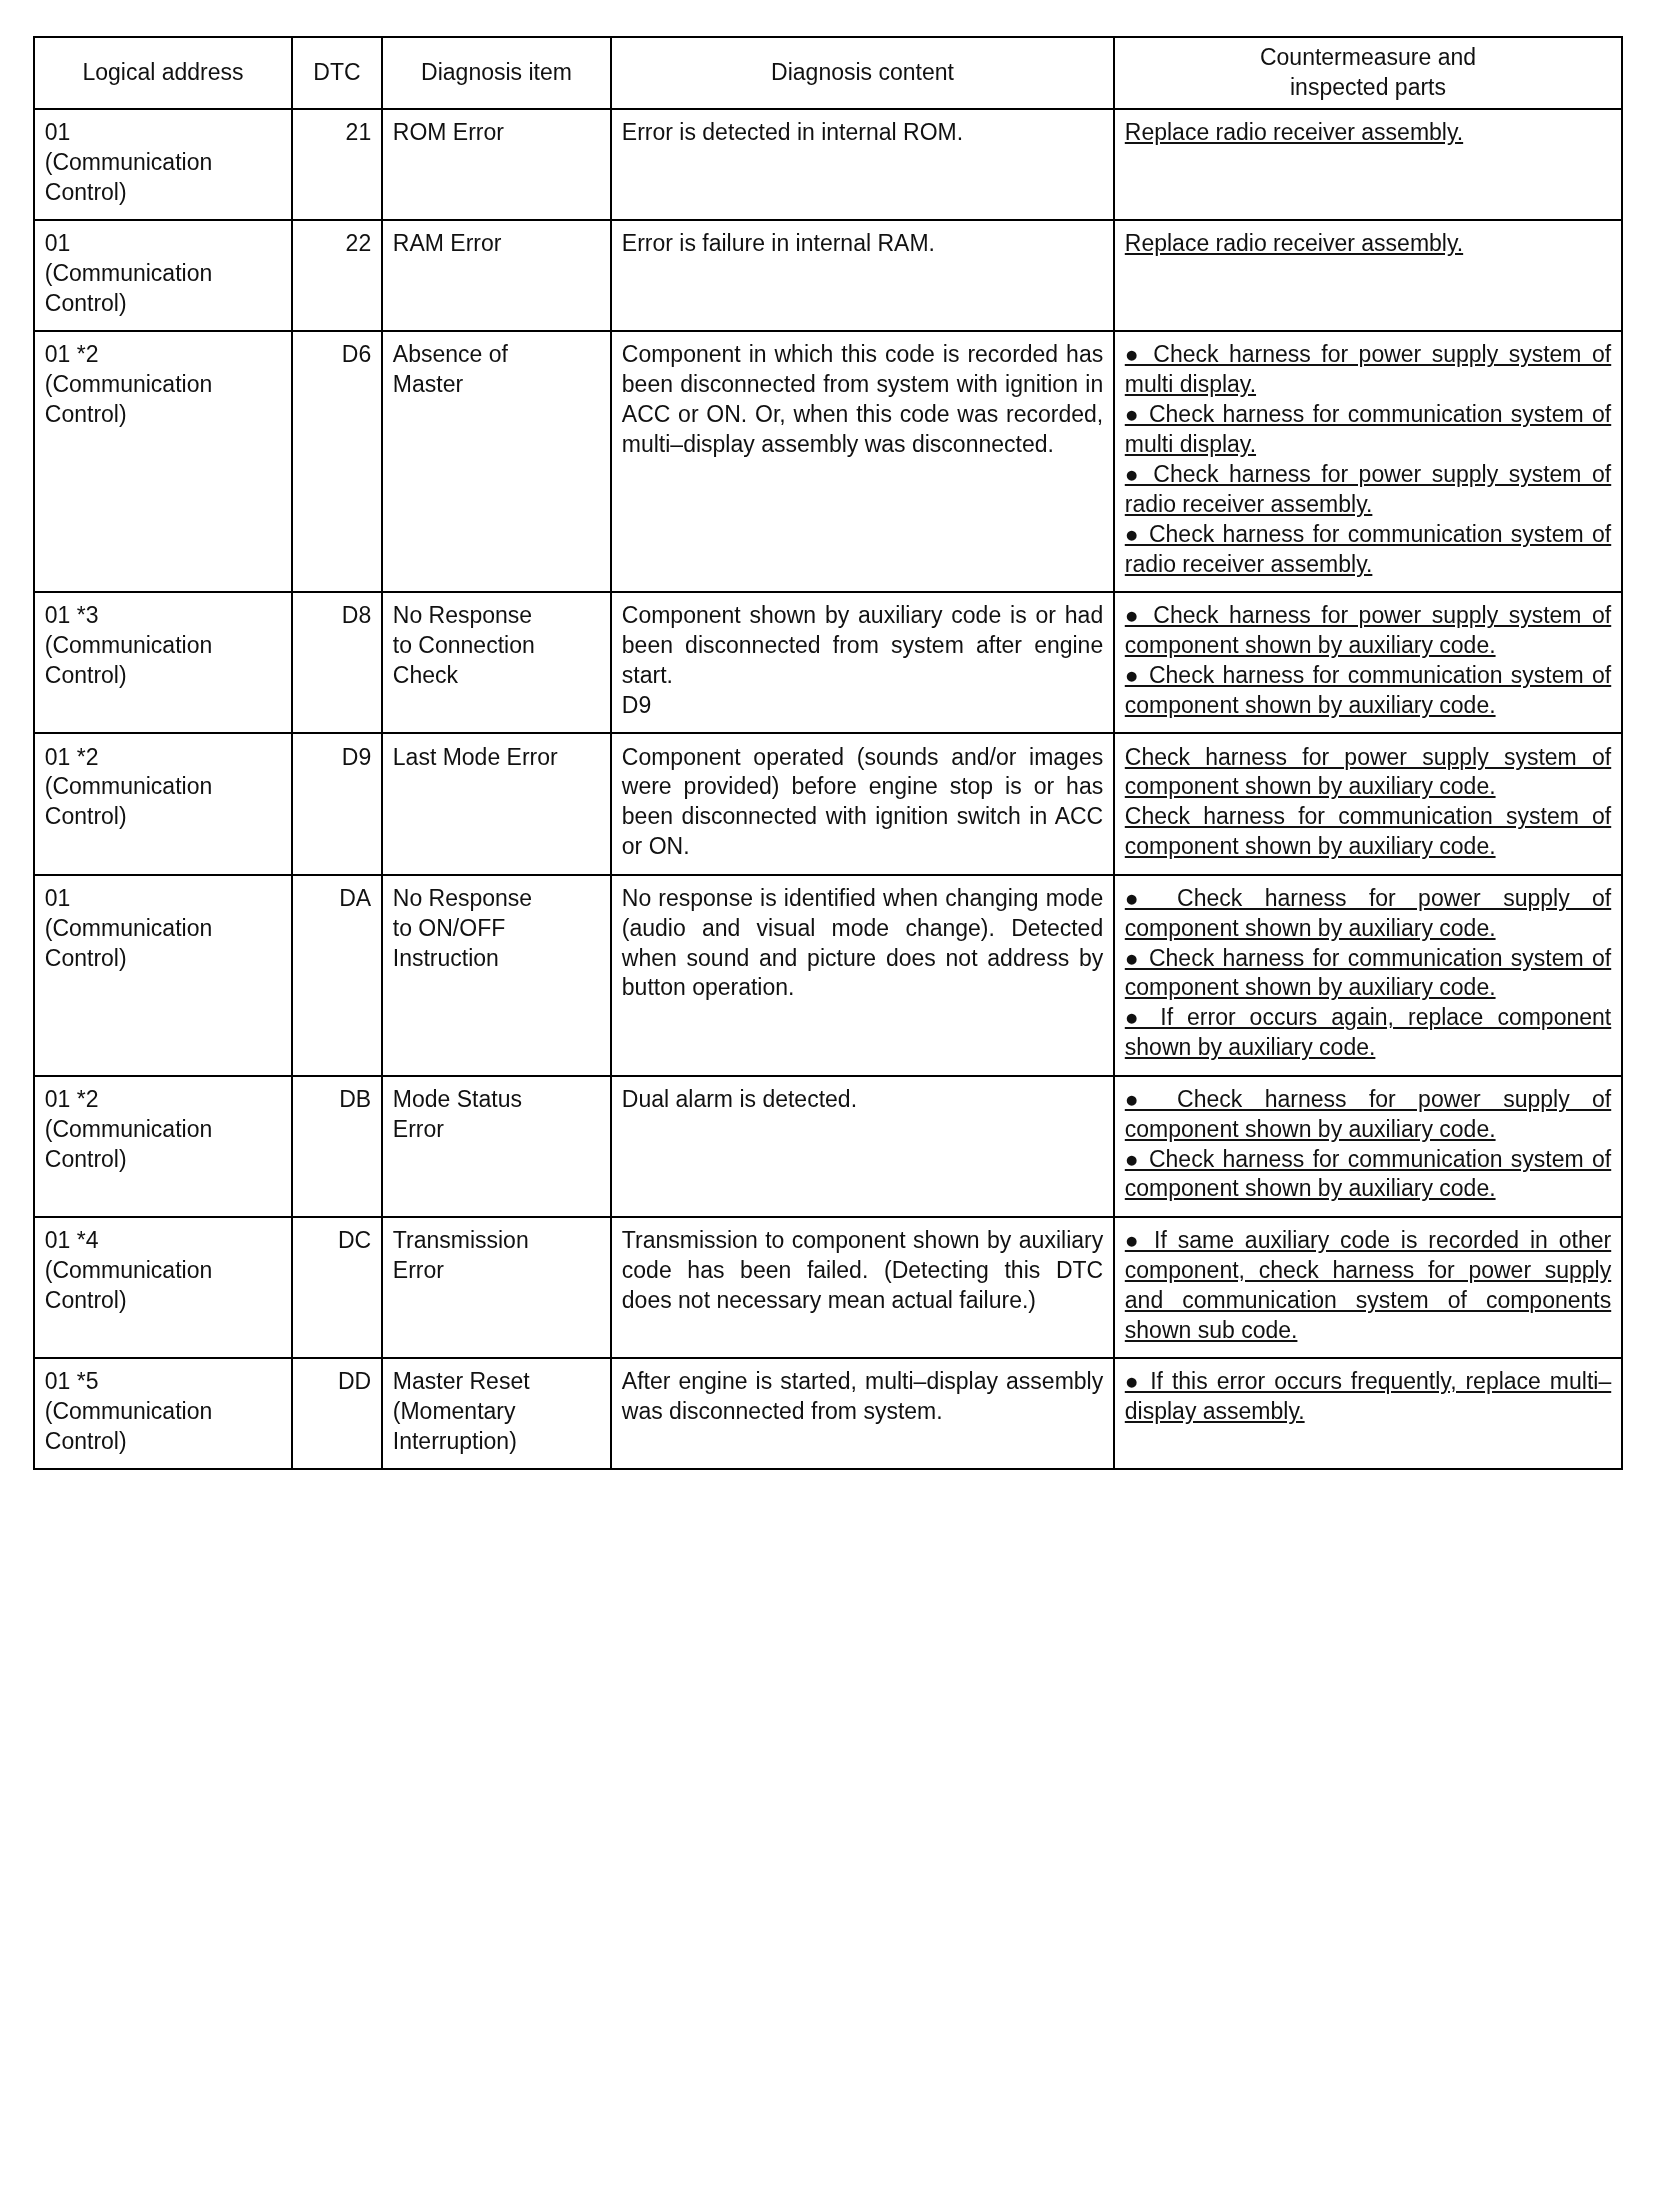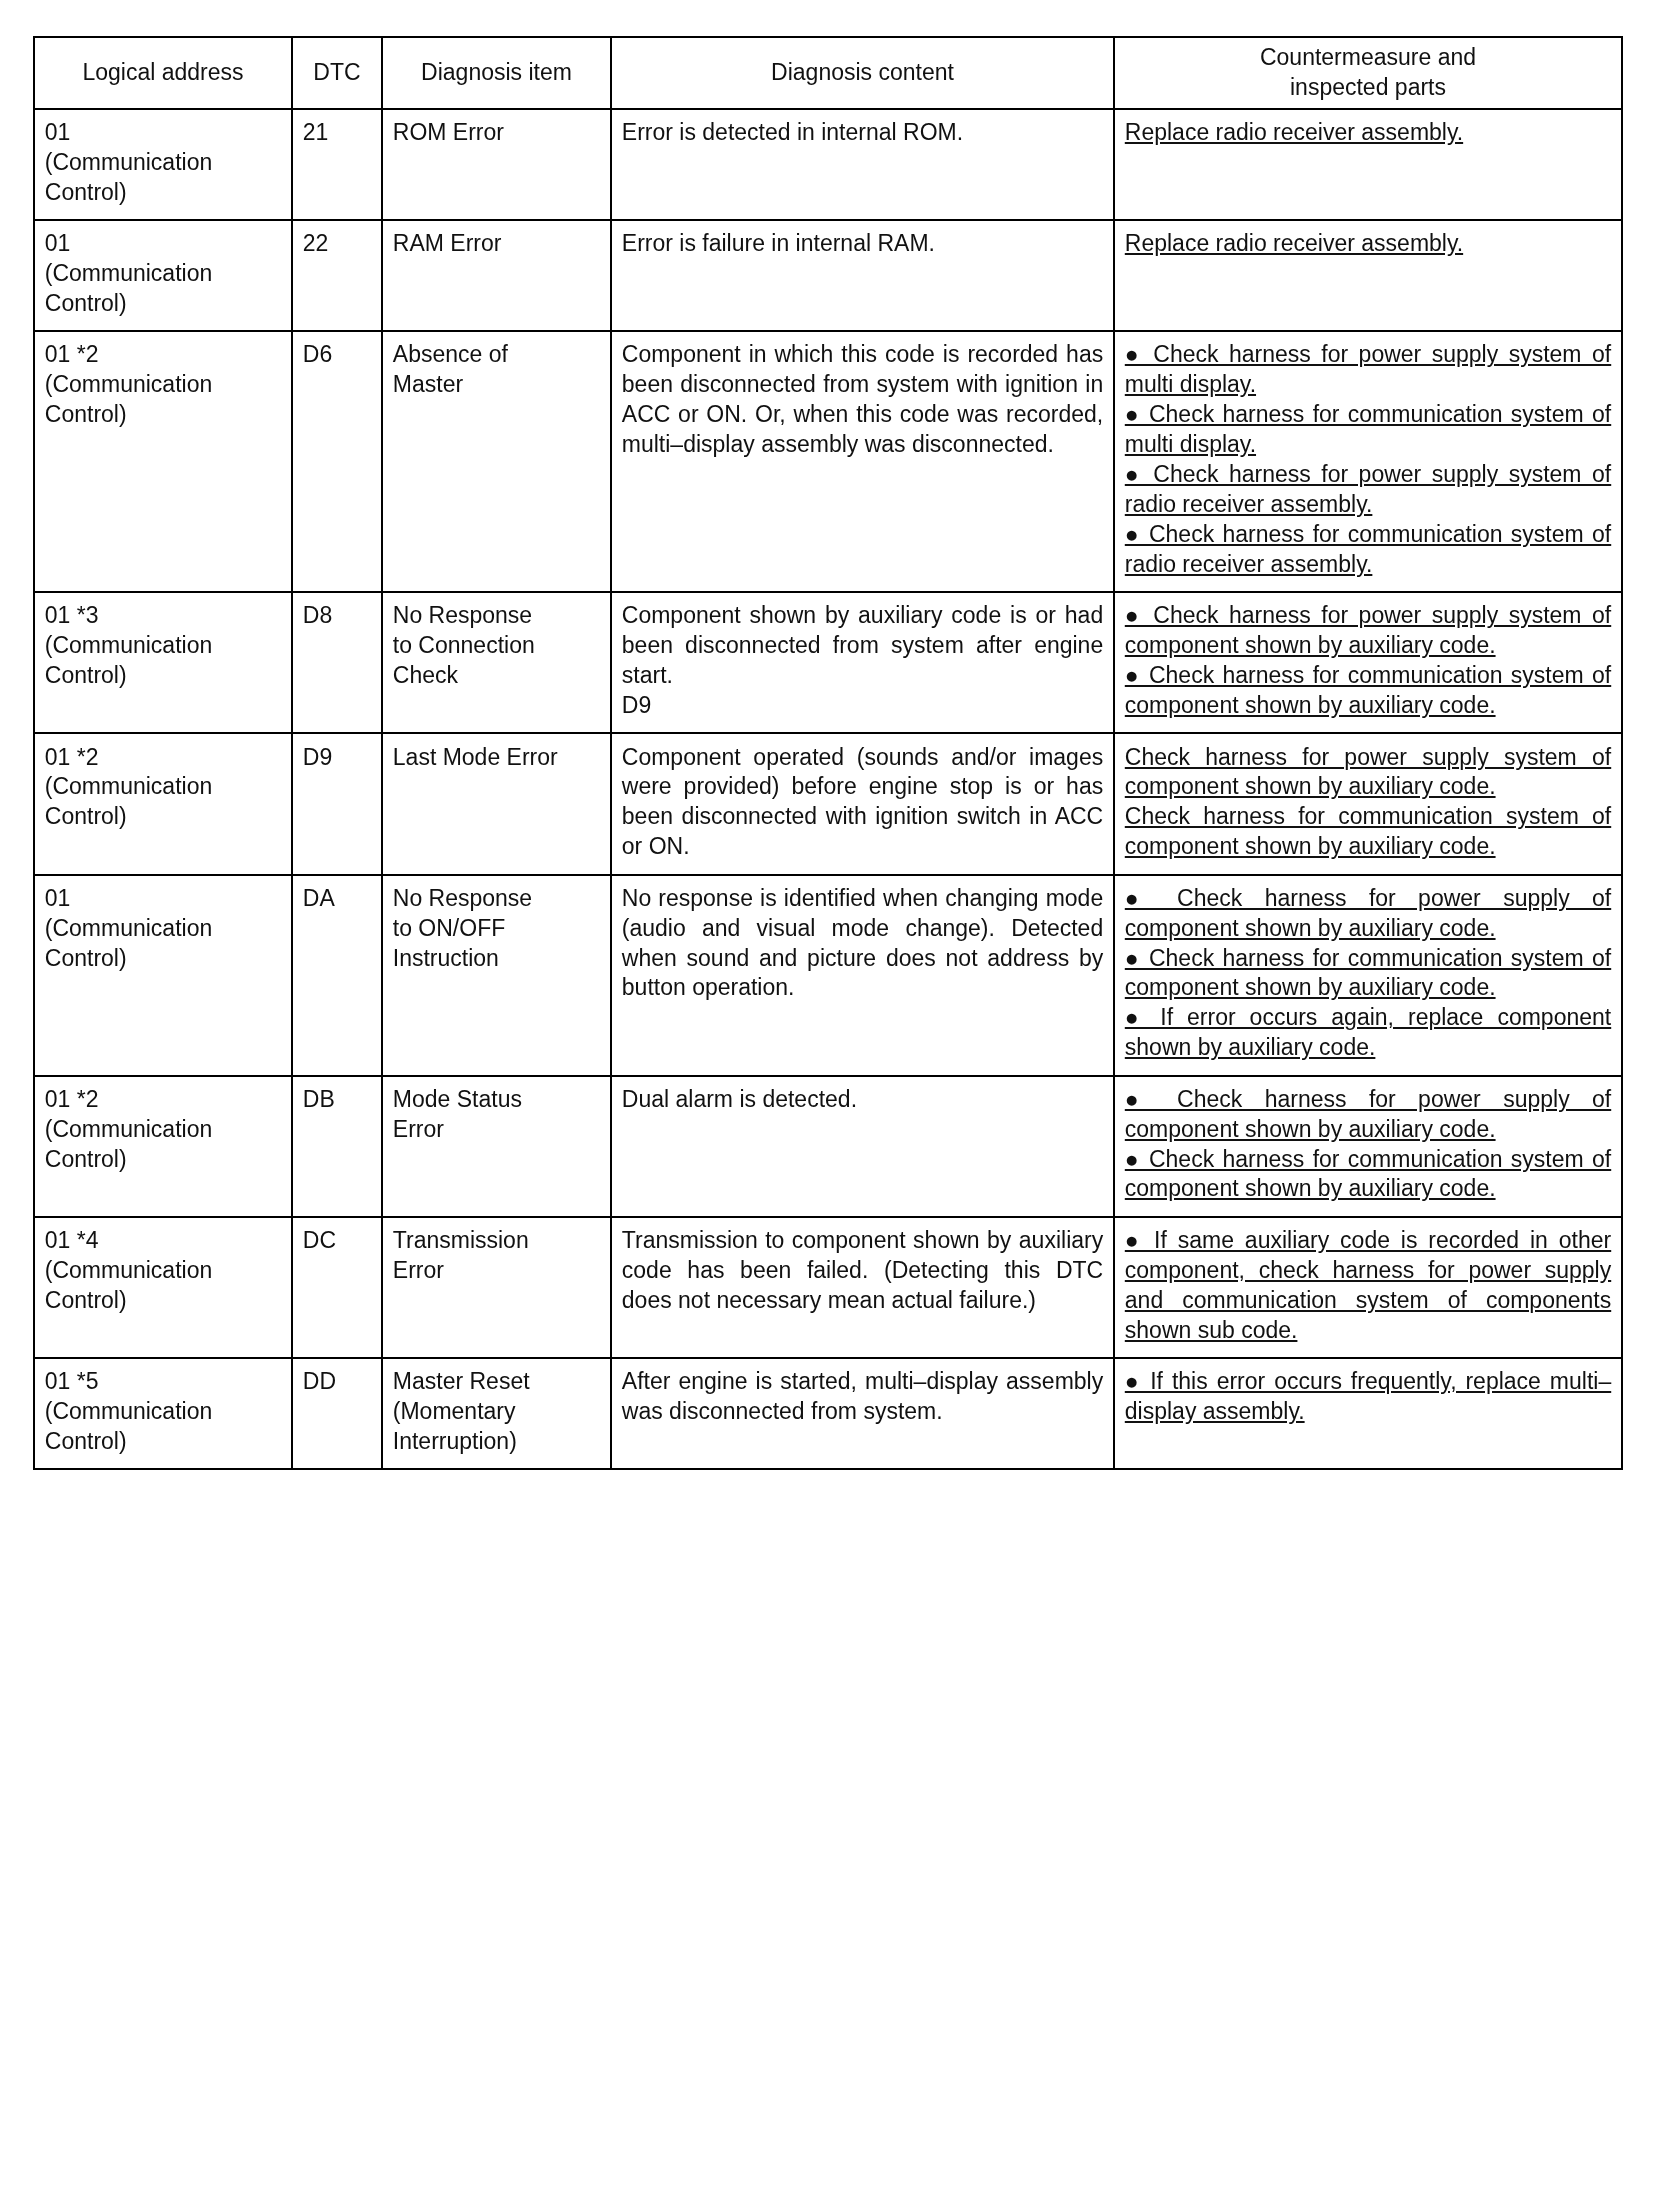--- a/index.html
+++ b/index.html
@@ -32,21 +32,21 @@
     overflow-wrap: break-word;
   }
   table.dtc-table th {
     font-weight: normal;
     text-align: center;
     vertical-align: middle;
     height: 54px;
     padding: 4.9px 8.2px;
   }
   td.col-addr    { text-align: left; }
-  td.col-dtc     { text-align: left; }
+  td.col-dtc     { text-align: right; }
   td.col-item    { text-align: left; border-radius: 26px; }
   td.col-content { text-align: justify; }
   td.col-counter { text-align: justify; text-decoration: underline; }
   .figure-id {
     font-size: 18px;
     font-weight: 600;
     margin-top: 13px;
     letter-spacing: 0.4px;
   }
 </style>

